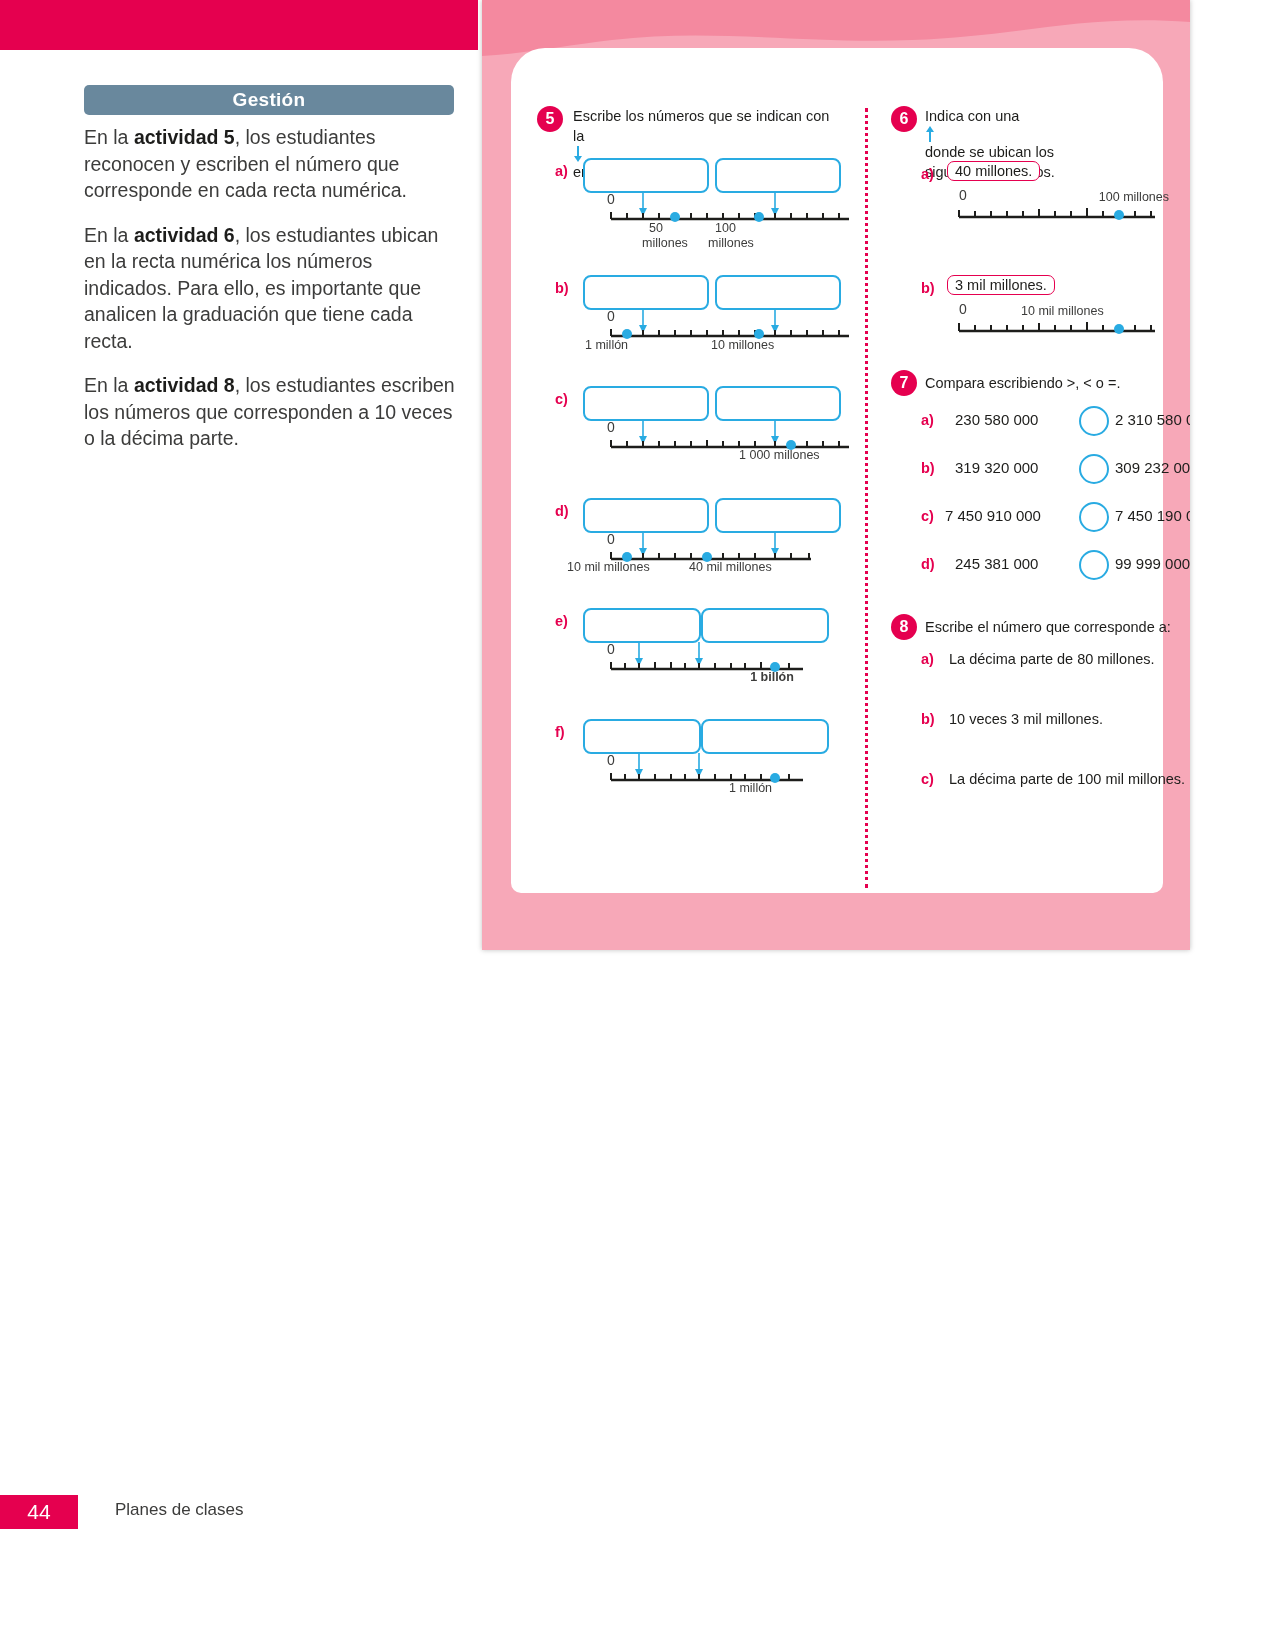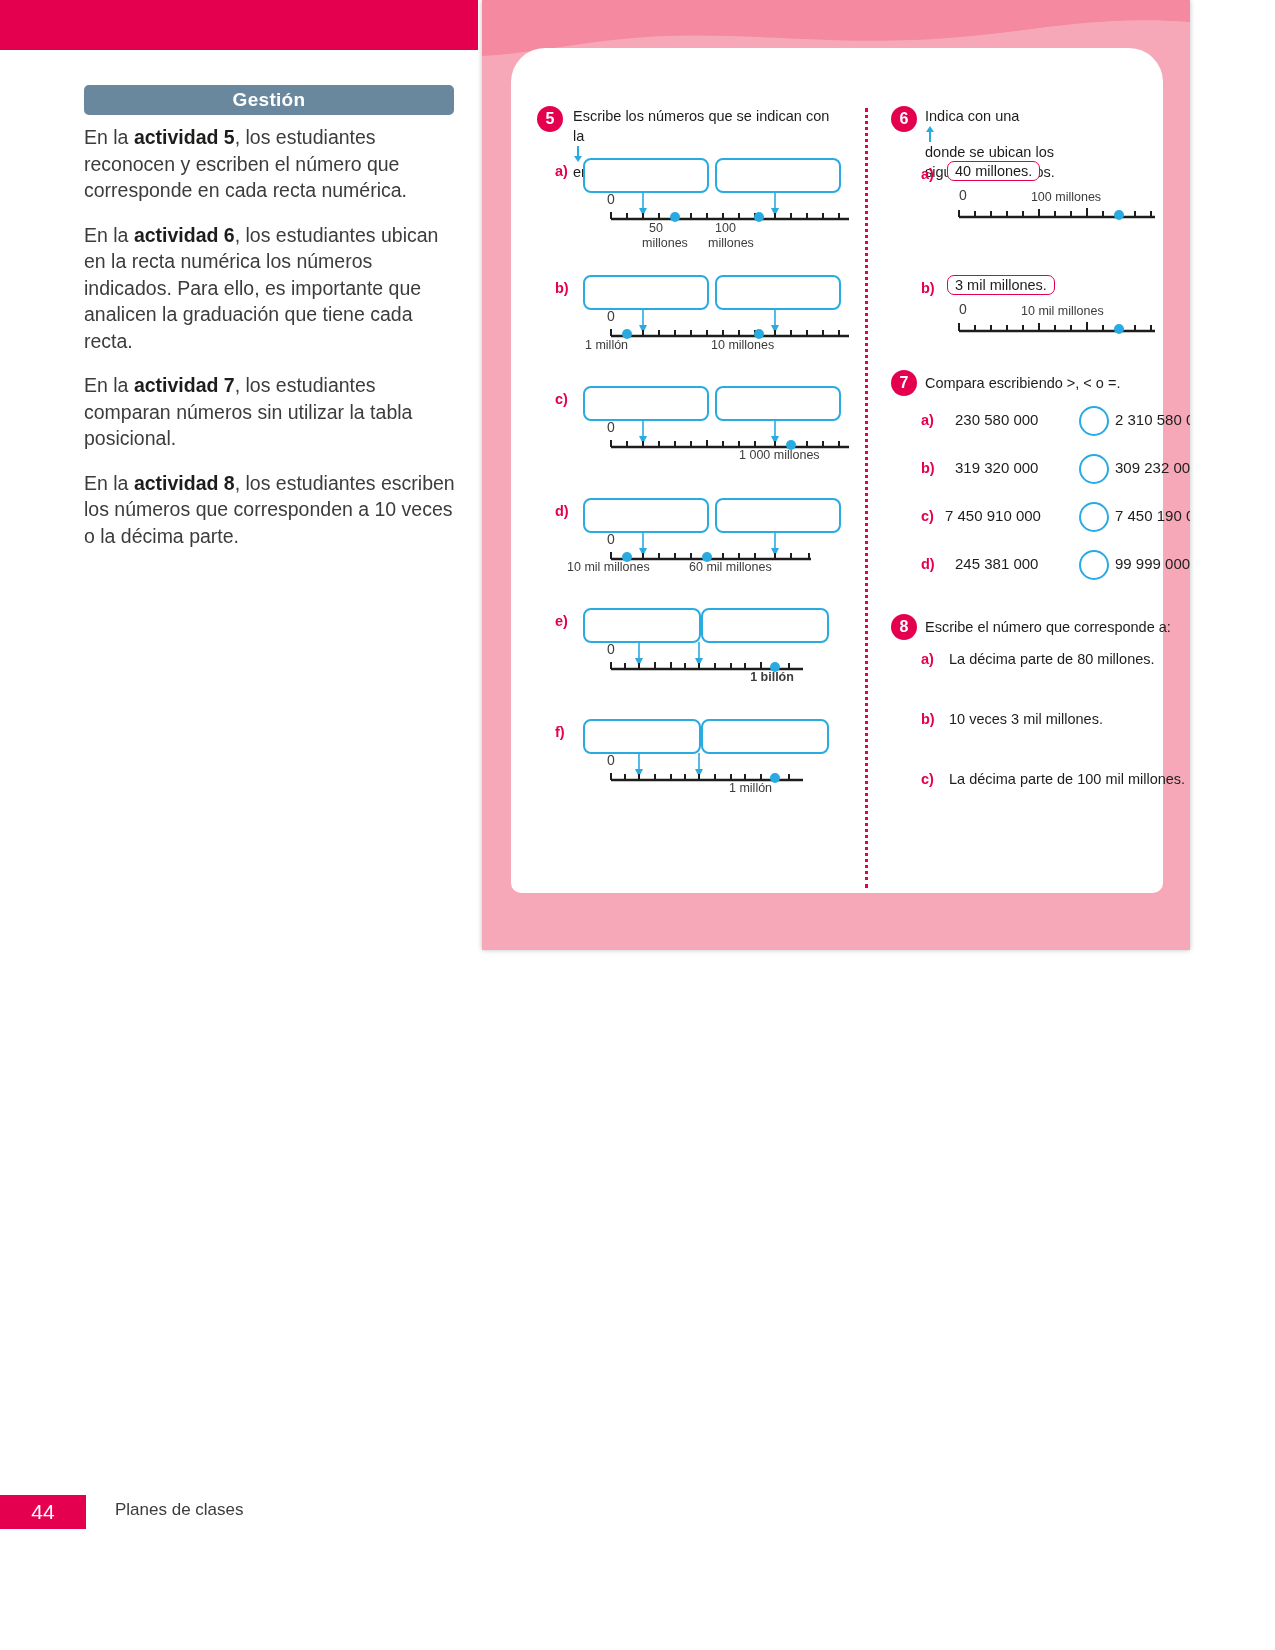--- a/index.html
+++ b/index.html
@@ -78,21 +78,21 @@
     border:2px solid #29abe2;background:#ffffff;
   }
   .cmp-num{position:absolute;color:#1d1d1b;font-size:15px;white-space:nowrap;}
   .pillbox{
     position:absolute;border:1.5px solid #e5004f;border-radius:7px;
     padding:1px 7px;color:#1d1d1b;font-size:14.5px;white-space:nowrap;background:#fff;
   }
   .q8item{position:absolute;color:#1d1d1b;font-size:14.5px;white-space:nowrap;}
   
   .foot-num{
-    position:absolute;left:0;top:1495px;width:86px;height:34px;background:#e5004f;
+    position:absolute;left:0;top:1495px;width:78px;height:34px;background:#e5004f;
     color:#ffffff;font-size:21px;display:flex;align-items:center;justify-content:center;
   }
   .foot-label{
     position:absolute;left:115px;top:1500px;color:#3c3c3b;font-size:17px;
   }
   svg{display:block;overflow:visible;}
 </style>
 </head>
 <body>
 
@@ -101,23 +101,20 @@
 <div class="gestion-head">
   <span>Gestión</span>
 </div>
 
 <div class="gestion-body">
   <p class="gpara">
     <span>En la </span><b>actividad 5</b><span>, los estudiantes reconocen y escriben el número que corresponde en cada recta numérica.</span>
   </p>
   <p class="gpara">
     <span>En la </span><b>actividad 6</b><span>, los estudiantes ubican en la recta numérica los números indicados. Para ello, es importante que analicen la graduación que tiene cada recta.</span>
-  </p>
-  <p class="gpara">
-    <span>En la </span><b>actividad 7</b><span>, los estudiantes comparan números sin utilizar la tabla posicional.</span>
   </p>
   <p class="gpara">
     <span>En la </span><b>actividad 8</b><span>, los estudiantes escriben los números que corresponden a 10 veces o la décima parte.</span>
   </p>
 </div>
 
 <div class="book">
 
   <svg class="wave" width="708" height="70" viewBox="0 0 708 70">
     <path d="M0,0 L708,0 L708,22 C600,14 540,36 430,40 C320,44 230,28 130,40 C80,46 40,54 0,56 Z" fill="#f4899f"></path>
@@ -262,21 +259,21 @@
         <line x1="158" y1="27" x2="158" y2="33"></line>
           <line x1="174" y1="27" x2="174" y2="33"></line>
         <line x1="194" y1="27" x2="194" y2="33"></line>
           <line x1="210" y1="27" x2="210" y2="33"></line>
         <line x1="228" y1="27" x2="228" y2="33"></line>
       </g>
       <circle cx="46" cy="31" r="5" fill="#29abe2"></circle>
       <circle cx="126" cy="31" r="5" fill="#29abe2"></circle>
     </svg>
     <div class="numline-label" style="left:56px;top:512px;width:124px;">10 mil millones</div>
-    <div class="numline-label" style="left:178px;top:512px;width:124px;">60 mil millones</div>
+    <div class="numline-label" style="left:178px;top:512px;width:124px;">40 mil millones</div>
 
     <div class="ritem" style="left:44px;top:565px;">e)</div>
     <div class="ansbox" style="left:72px;top:560px;width:114px;height:31px;"></div>
     <div class="ansbox" style="left:190px;top:560px;width:124px;height:31px;"></div>
     <div class="zero" style="left:96px;top:593px;">0</div>
     <svg style="position:absolute;left:70px;top:588px;" width="270" height="36" viewBox="0 0 270 36">
       <line x1="58" y1="6" x2="58" y2="24" stroke="#29abe2" stroke-width="1.6"></line>
       <polygon points="54,22 62,22 58,30" fill="#29abe2"></polygon>
       <line x1="118" y1="6" x2="118" y2="24" stroke="#29abe2" stroke-width="1.6"></line>
       <polygon points="114,22 122,22 118,30" fill="#29abe2"></polygon>
@@ -337,21 +334,21 @@
         <polygon points="1,6 9,6 5,0" fill="#29abe2"></polygon>
       </svg>
       <span>donde se ubican los</span>
       <br>
       <span>siguientes números.</span>
     </div>
 
     <div class="ritem" style="left:410px;top:118px;">a)</div>
     <div class="pillbox" style="left:436px;top:113px;">40 millones.</div>
     <div class="zero" style="left:448px;top:139px;">0</div>
-    <div class="numline-label" style="left:500px;top:142px;width:110px;text-align:center;">100 millones</div>
+    <div class="numline-label" style="left:548px;top:142px;width:110px;text-align:right;">100 millones</div>
     <svg style="position:absolute;left:440px;top:155px;" width="220" height="22" viewBox="0 0 220 22">
       <line x1="8" y1="14" x2="204" y2="14" stroke="#1d1d1b" stroke-width="2.4"></line>
       <g stroke="#1d1d1b" stroke-width="2">
         <line x1="8" y1="7" x2="8" y2="14"></line>
           <line x1="24" y1="8" x2="24" y2="14"></line>
         <line x1="40" y1="8" x2="40" y2="14"></line>
           <line x1="56" y1="8" x2="56" y2="14"></line>
         <line x1="72" y1="8" x2="72" y2="14"></line>
           <line x1="88" y1="6" x2="88" y2="14"></line>
         <line x1="104" y1="8" x2="104" y2="14"></line>

